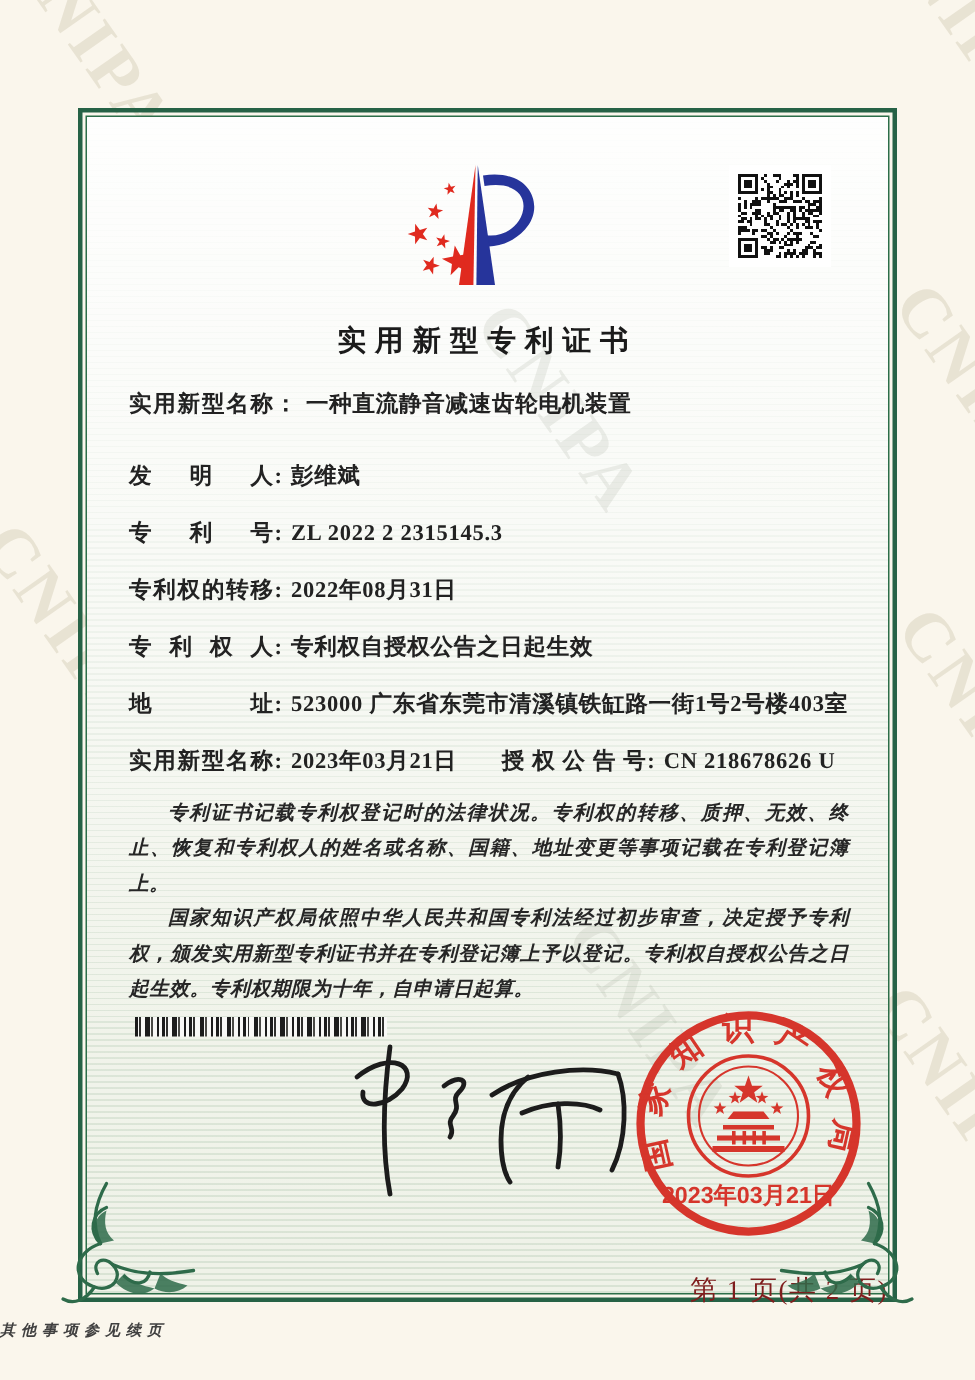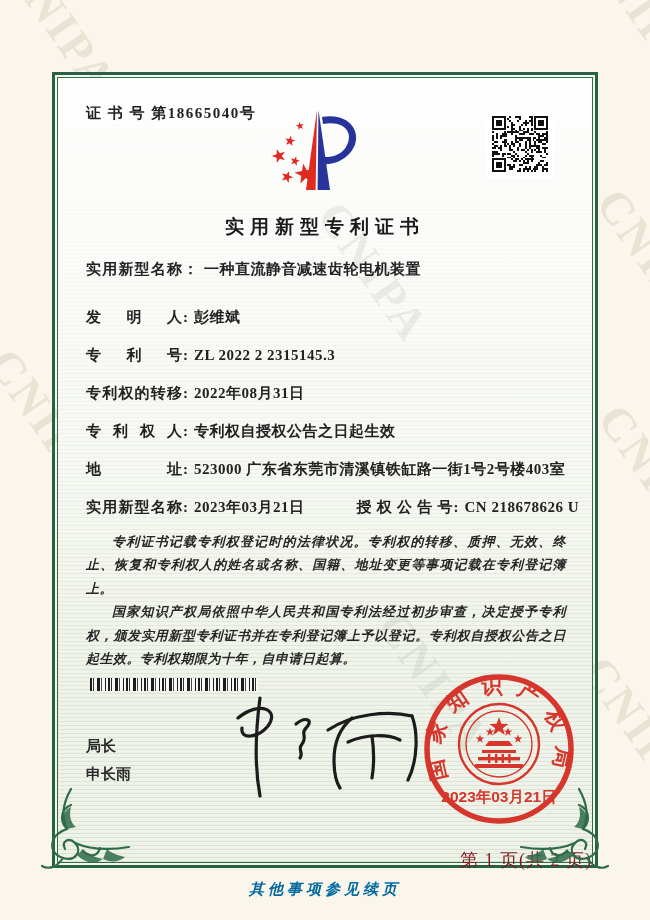--- a/index.html
+++ b/index.html
@@ -72,21 +72,21 @@
   
   .rows { position:absolute; left:28px; right:24px; top:182px; font-size:15px; font-weight:bold; }
   .row { position:absolute; left:0; right:0; white-space:nowrap; }
   .row .lab {
     display:inline-block; width:96px;
     text-align:justify; text-align-last:justify;
   }
   .row .colon { display:inline-block; margin:0 6px 0 1px; }
   .row .val { letter-spacing:0.5px;text-align:right; }
   .r1{top:0px}.r2{top:48px}.r3{top:86px}.r4{top:124px}.r5{top:162px}.r6{top:200px}.r7{top:238px}
-  .grant-no { margin-left:52px; }
+  .grant-no { margin-left:30px; }
 
   
   .paras {
     position:absolute; left:28px; right:26px; top:452px;
     font-size:13px; line-height:1.8; font-style:italic; font-weight:bold;
     text-align:justify; color:#262626;
   }
   .paras p { text-indent:2em; letter-spacing:0.5px; }
 
   
@@ -111,22 +111,22 @@
   
   .seal { position:absolute; left:362px; top:592px; width:158px; height:158px; opacity:0.93; }
 
   
   .pagenum {
     position:absolute; left:0; right:0; top:770px;
     text-align:right; font-size:18px; color:#7f1d1d; letter-spacing:1px;
   }
   .footer-note {
     position:absolute; left:0; right:0; top:880px;
-    text-align:center; font-size:15px; font-weight:bold; font-style:italic;
-    letter-spacing:4px; color:#0369a1; z-index:1;
+    font-size:10px; font-weight:bold; font-style:italic;
+    letter-spacing:4px; color:#404040; z-index:1;
   }
 </style>
 </head>
 <body>
 
 <span class="wm" style="left:-18px; top:-2px;">CNIPA</span>
 <span class="wm" style="left:562px; top:-20px;">CNIPA</span>
 <span class="wm" style="left:574px; top:232px;">CNIPA</span>
 <span class="wm" style="left:-34px; top:392px;">CNIPA</span>
 <span class="wm" style="left:576px; top:448px;">CNIPA</span>
@@ -165,21 +165,20 @@
     </g>
     <g fill="#2e6b4a" opacity="0.85">
       <path d="M30,42 C24,32 26,24 34,20 C32,28 33,35 39,40 Z"></path>
       <path d="M40,68 C48,76 58,78 66,72 C58,70 50,68 46,62 Z"></path>
       <path d="M66,72 C74,76 82,75 88,70 C80,68 74,66 70,62 Z"></path>
     </g>
   </svg>
 
   <div class="content">
 
-    <div class="cert-no">证 书 号 第18665040号</div>
 
     <svg class="logo" viewBox="0 0 114 96">
       <defs>
         <polygon id="st" points="0,-10 2.35,-3.24 9.51,-3.09 3.8,1.24 5.88,8.09 0,4 -5.88,8.09 -3.8,1.24 -9.51,-3.09 -2.35,-3.24"></polygon>
       </defs>
 
       <path d="M60,13 C92,8 102,34 88,49 C78,60 64,62 57,59 L59,52 C68,55 79,51 84,43 C92,30 84,16 61,20 Z" fill="#26349b"></path>
 
       <polygon points="55,6 44,86 53.6,86" fill="#e02a1f"></polygon>
       <polygon points="56.5,6 55.6,86 68,86" fill="#26349b"></polygon>
@@ -508,24 +507,20 @@
       </div>
     </div>
 
     <div class="paras">
       <p>专利证书记载专利权登记时的法律状况。专利权的转移、质押、无效、终止、恢复和专利权人的姓名或名称、国籍、地址变更等事项记载在专利登记簿上。</p>
       <p>国家知识产权局依照中华人民共和国专利法经过初步审查，决定授予专利权，颁发实用新型专利证书并在专利登记簿上予以登记。专利权自授权公告之日起生效。专利权期限为十年，自申请日起算。</p>
     </div>
 
     <div class="barcode"></div>
 
-    <div class="signer">
-      <div>局长</div>
-      <div>申长雨</div>
-    </div>
 
     <svg class="signature-svg" viewBox="0 0 252 122">
       <g stroke="#1c1c1c" stroke-width="3.2" fill="none" stroke-linecap="round">
         <path d="M84,14 C80,44 78,80 84,112"></path>
         <path d="M62,34 C84,16 104,26 92,42 C82,54 64,56 66,44"></path>
         <path d="M120,40 C130,32 138,36 130,44 C124,50 132,52 126,60 C121,66 128,68 124,74"></path>
         <path d="M152,46 C176,30 212,26 236,32"></path>
         <path d="M176,34 C164,44 158,58 158,76 C158,88 160,98 164,104"></path>
         <path d="M236,32 C242,48 242,76 232,96"></path>
         <path d="M172,58 C190,50 212,50 224,56"></path>

